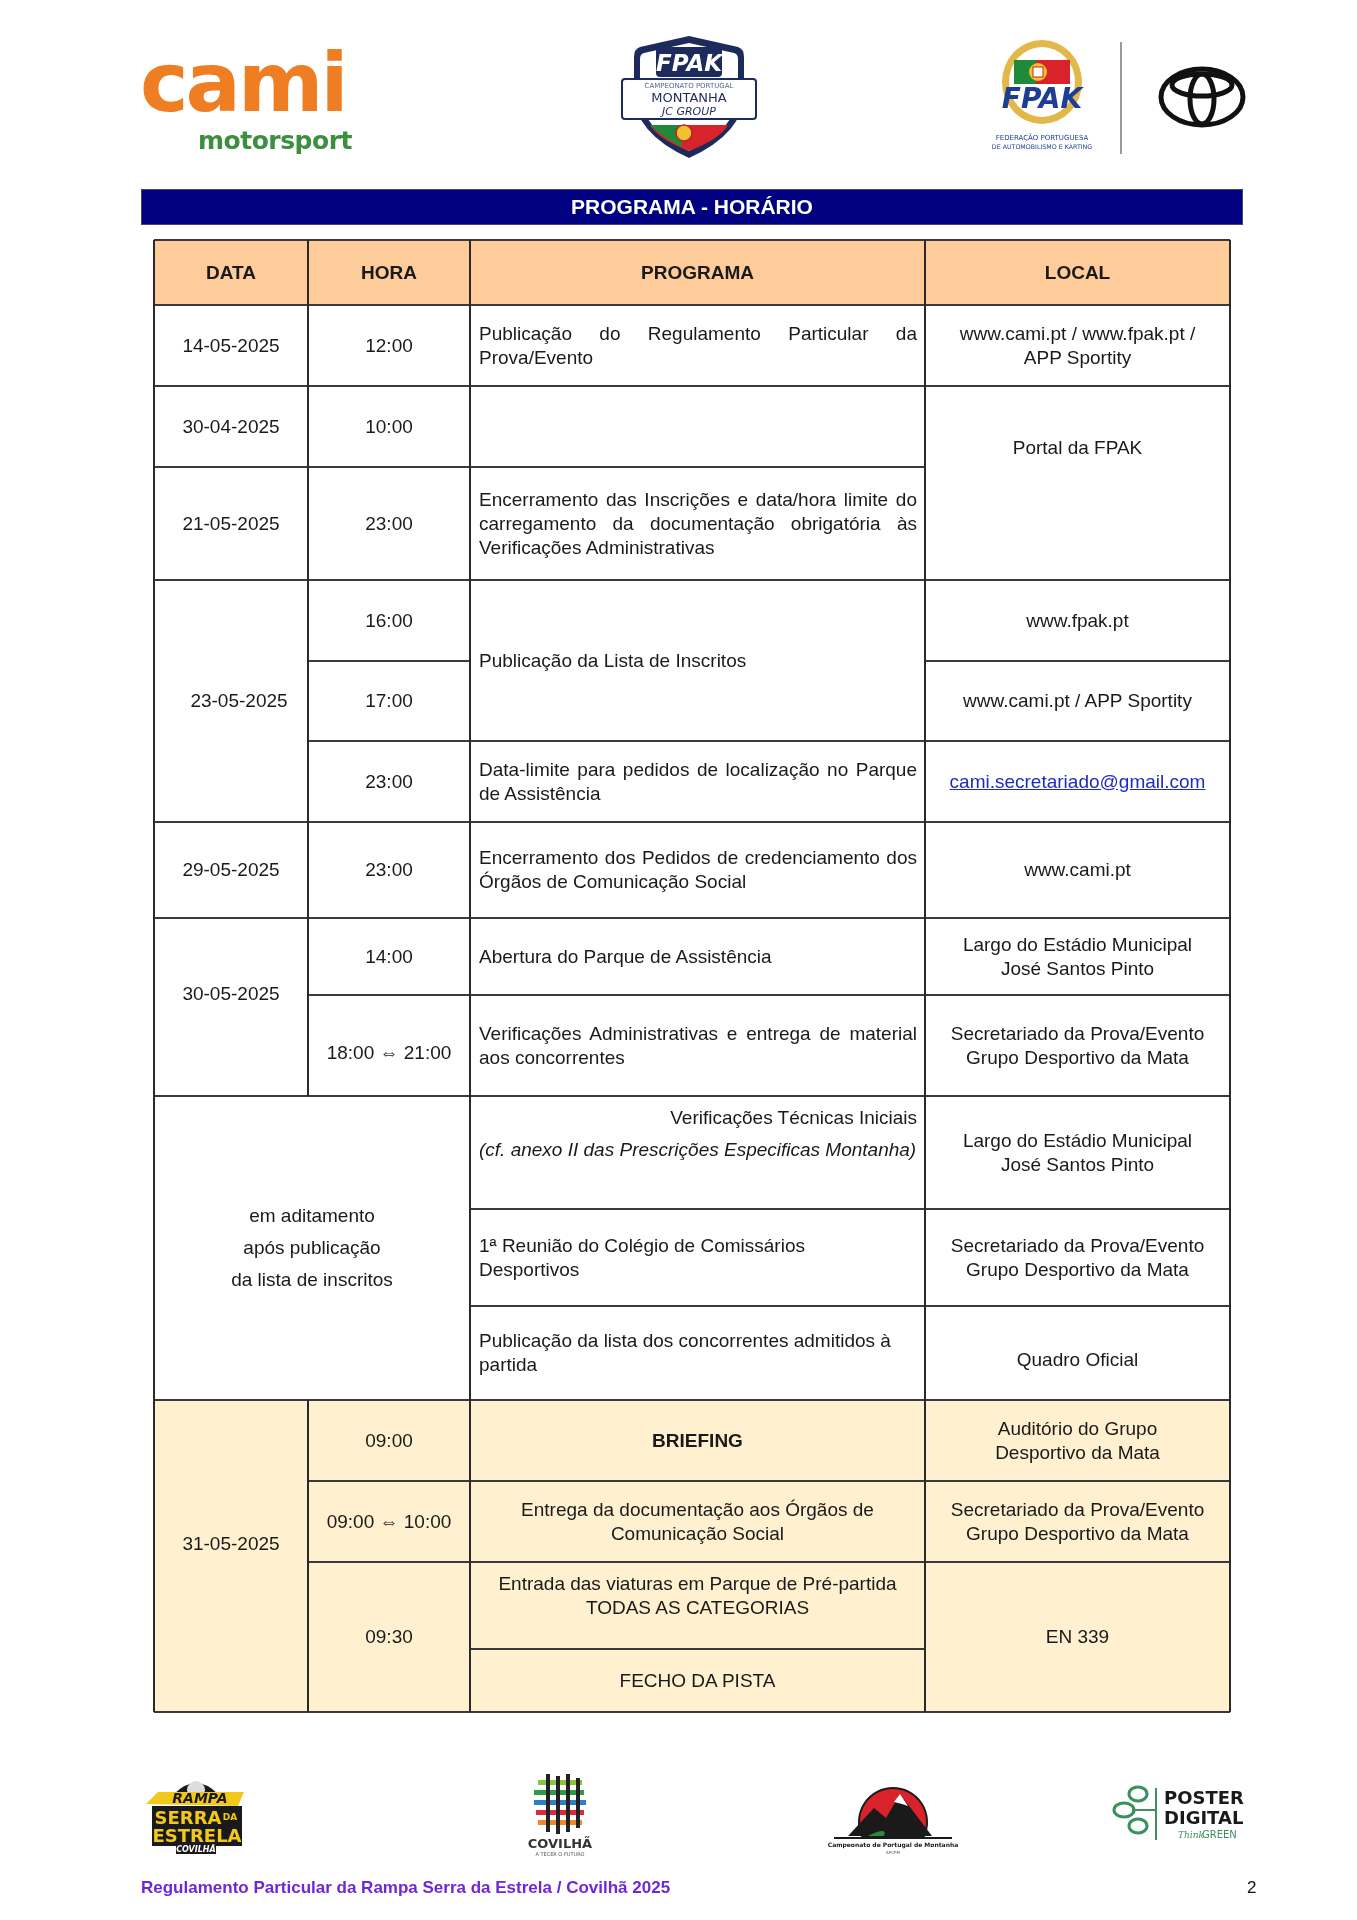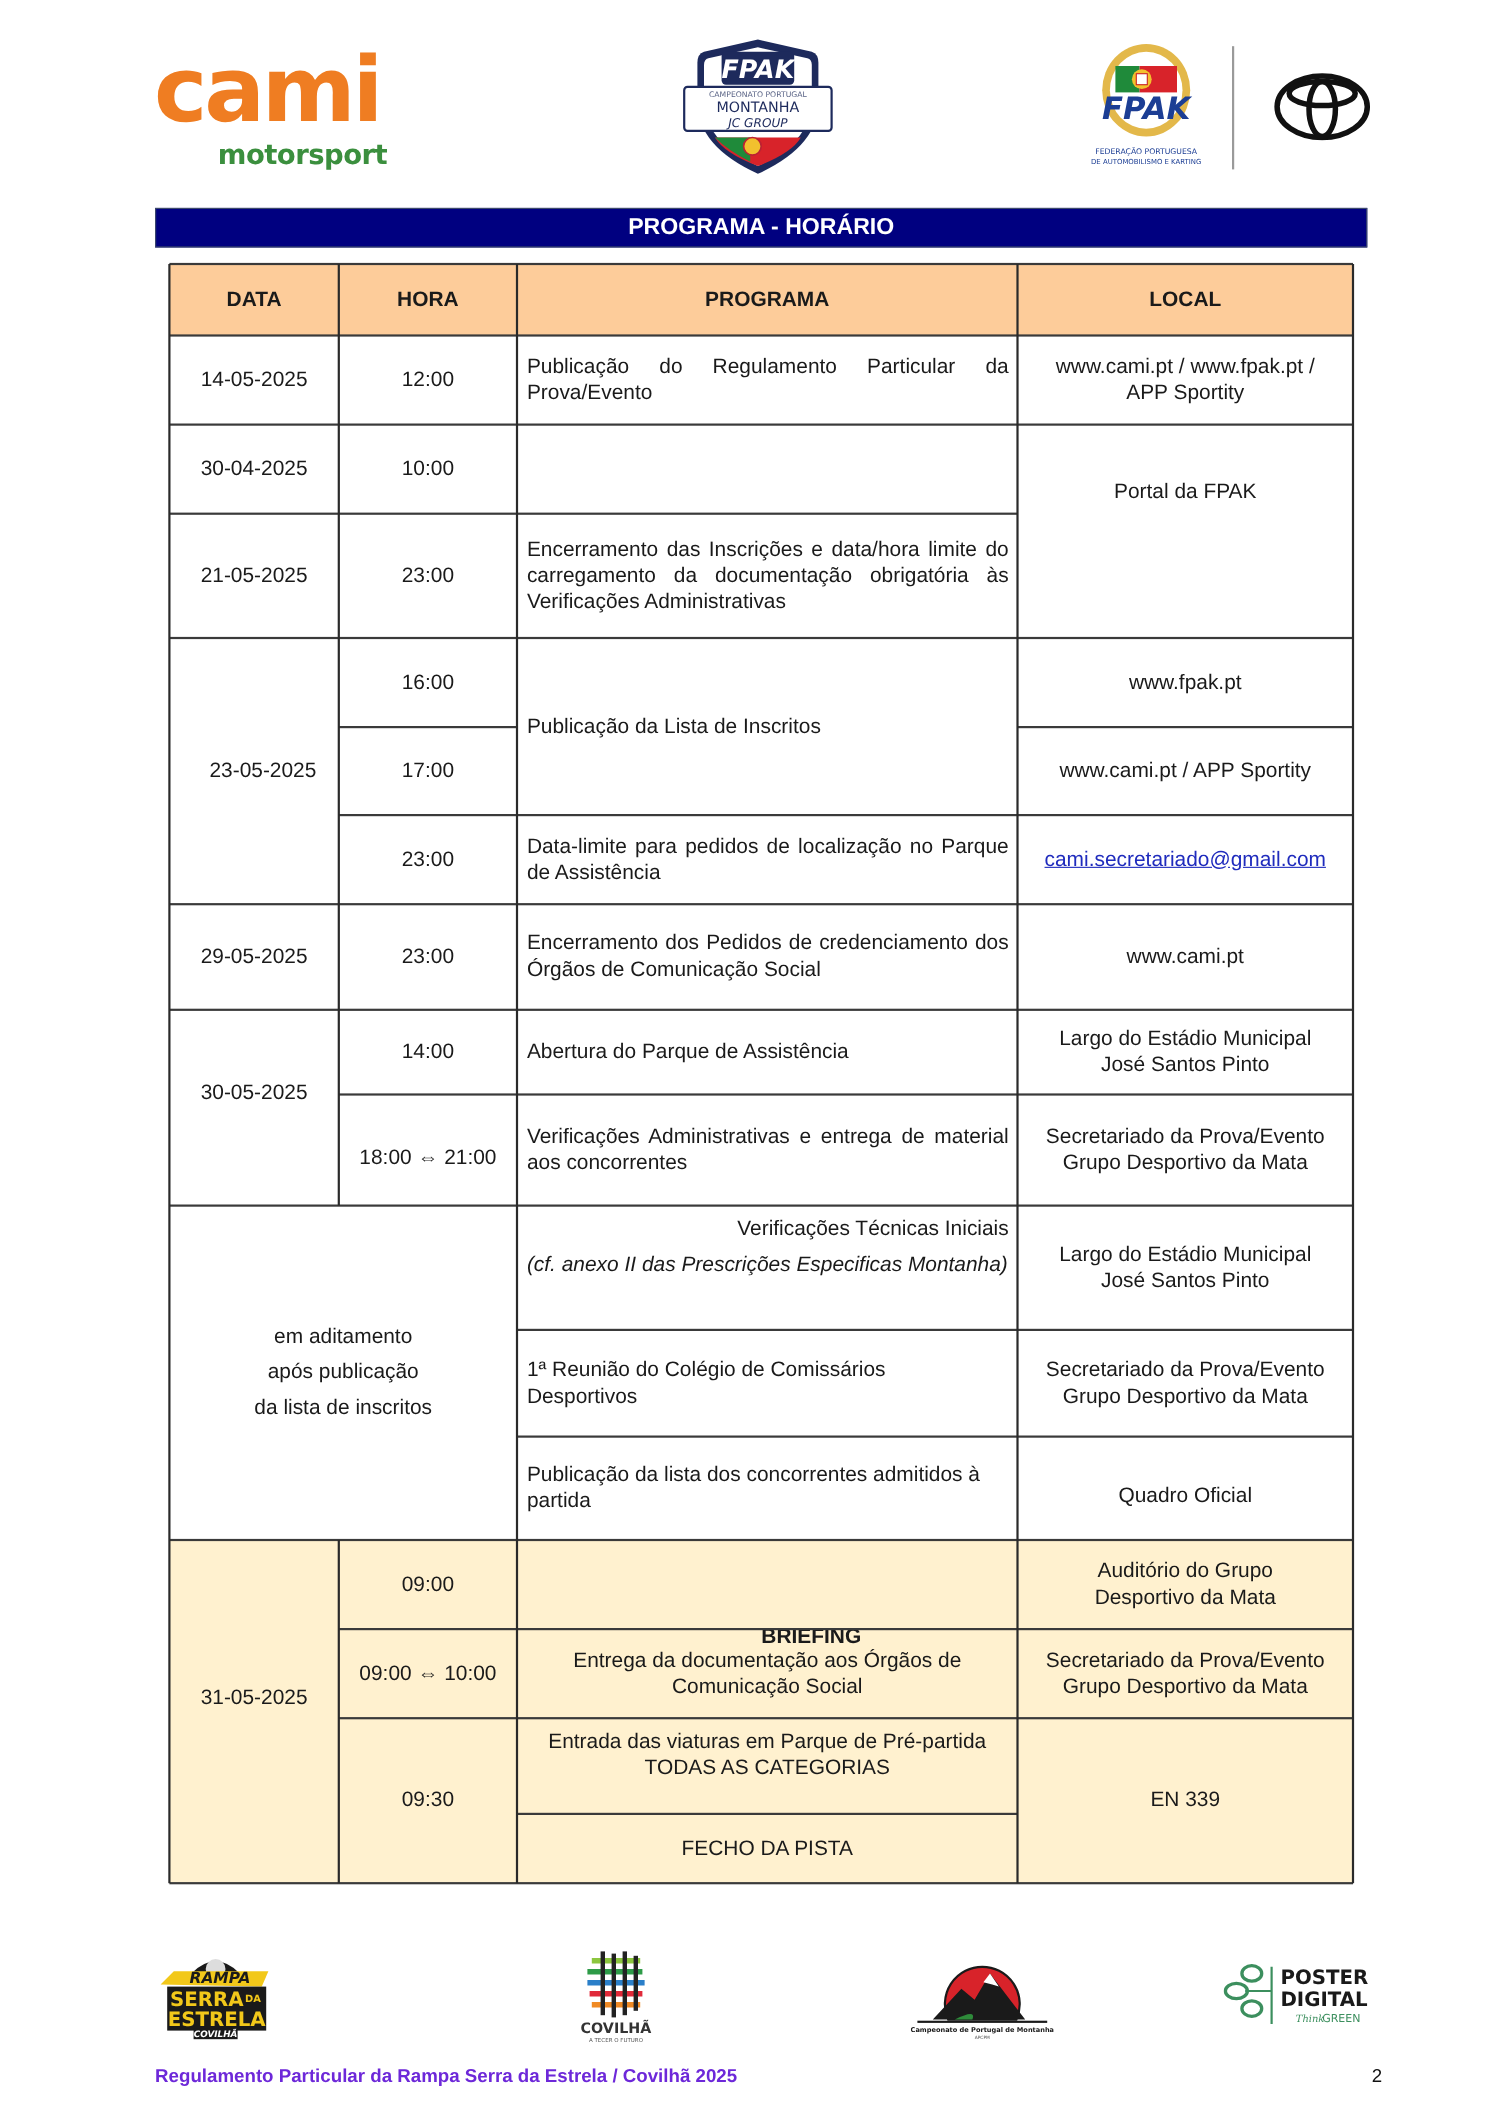--- a/index.html
+++ b/index.html
@@ -178,21 +178,21 @@
         <span class="twol">Grupo Desportivo da Mata</span>
       </div>
   </div>
   <div class="cell left" style="left:316px;top:1066px;width:455px;height:94px;">Publicação da lista dos concorrentes admitidos à partida</div>
   <div class="cell" style="left:771px;top:1066px;width:305px;height:108px;">Quadro Oficial</div>
 
   <div class="cell" style="left:0;top:1160px;width:154px;height:312px;align-items:flex-start;padding-top:132px;">31-05-2025</div>
   <div class="cell" style="left:154px;top:1160px;width:162px;height:81px;">09:00</div>
   <div class="cell" style="left:154px;top:1241px;width:162px;height:81px;padding:0 4px;">09:00 ⇔ 10:00</div>
   <div class="cell" style="left:154px;top:1322px;width:162px;height:150px;">09:30</div>
-  <div class="cell bold" style="left:316px;top:1208px;width:455px;height:81px;margin-left:40px;">BRIEFING</div>
+  <div class="cell bold" style="left:316px;top:1160px;width:455px;height:81px;">BRIEFING</div>
   <div class="cell" style="left:316px;top:1241px;width:455px;height:81px;">
     <div>
         <span class="twol">Entrega da documentação aos Órgãos de</span>
         <span class="twol">Comunicação Social</span>
       </div>
   </div>
   <div class="cell" style="left:316px;top:1322px;width:455px;height:87px;align-items:flex-start;padding-top:10px;">
     <div>
         <span class="twol">Entrada das viaturas em Parque de Pré-partida</span>
         <span class="twol">TODAS AS CATEGORIAS</span>

